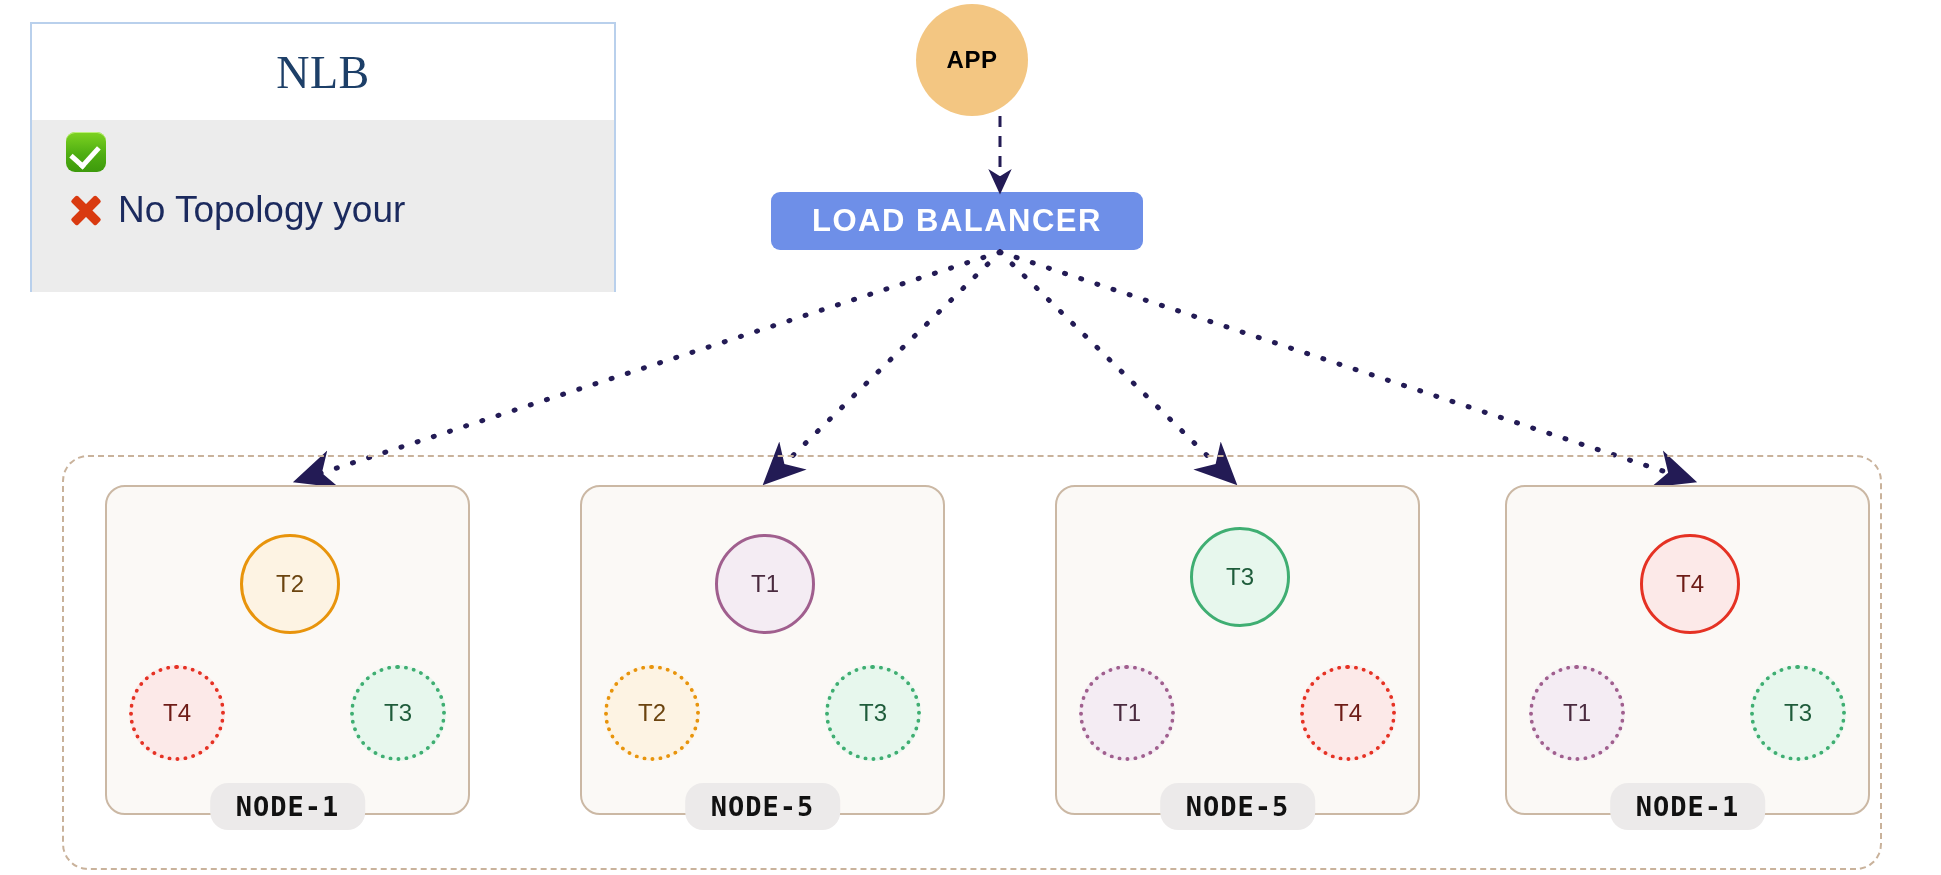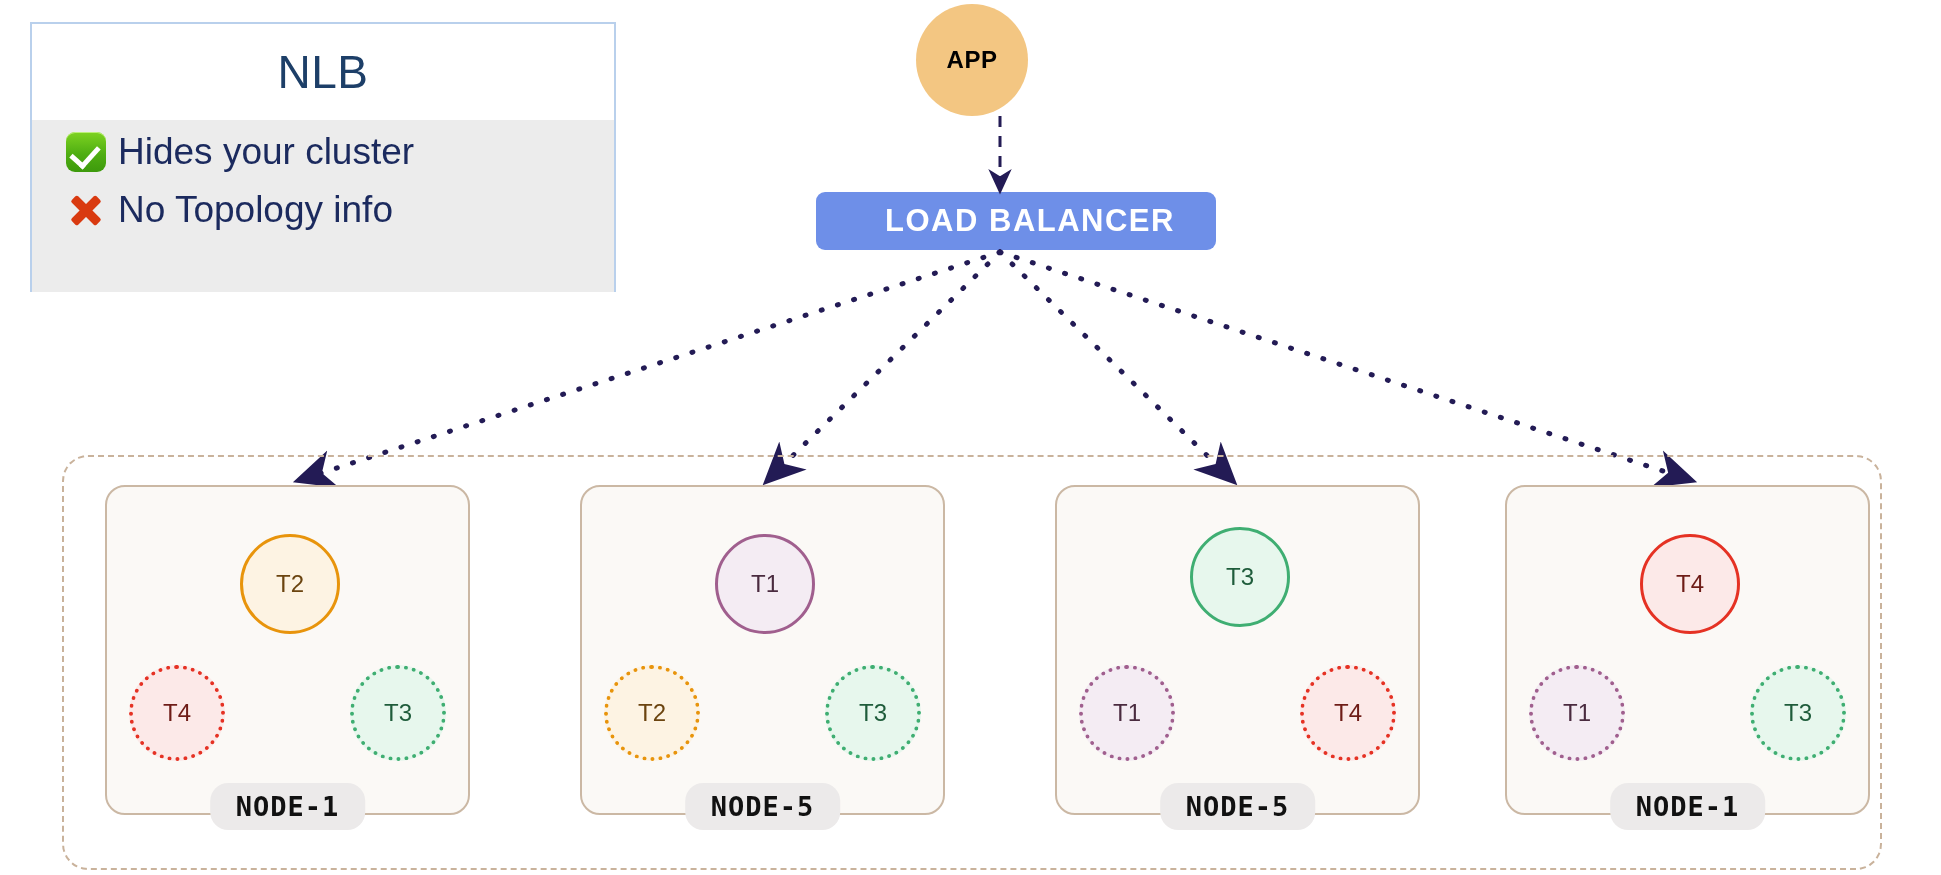--- a/index.html
+++ b/index.html
@@ -39,23 +39,23 @@
 
   
   .app-circle{
     position:absolute;left:916px;top:4px;width:112px;height:112px;border-radius:50%;
     background:#f3c682;display:flex;align-items:center;justify-content:center;
     color:#000;font-size:24px;font-weight:bold;letter-spacing:.5px;
   }
 
   
   .lb-box{
-    position:absolute;left:816px;top:192px;width:372px;height:58px;border-radius:9px;
+    position:absolute;left:771px;top:192px;width:372px;height:58px;border-radius:9px;
     background:#6e8fe8;display:flex;align-items:center;justify-content:center;
-    color:#ffffff;font-size:31px;font-weight:bold;letter-spacing:1.5px;padding-left:28px;
+    color:#ffffff;font-size:31px;font-weight:bold;letter-spacing:1.5px;
   }
 
   
   #edges{position:absolute;left:0;top:0;width:1941px;height:875px;pointer-events:none;}
 
   
   .cluster{
     position:absolute;left:62px;top:455px;width:1820px;height:415px;
     border:2px dashed #c9b29b;border-radius:26px;box-sizing:border-box;
   }
@@ -77,35 +77,34 @@
   }
   .primary{width:100px;height:100px;border-width:3px;border-style:solid;}
   .replica{width:96px;height:96px;border-width:4px;border-style:dotted;}
 </style>
 </head>
 <body>
 
 <div id="stage">
 
   <div class="nlb-card" style="border-color: rgb(185, 208, 236);">
-    <div class="nlb-title" style="color: rgb(29, 63, 104);">NLB</div>
+    <div class="nlb-title" style="color: rgb(29, 63, 104); font-family: Liberation Serif, serif;">NLB</div>
     <div class="nlb-body" style="background: rgb(236, 236, 236);">
 
       <div class="nlb-row">
         <span class="nlb-ico">
             <span class="ck"></span>
           </span>
-        <span class="nlb-txt">Hides your cluster</span>
       </div>
 
       <div class="nlb-row">
         <span class="nlb-ico">
             <span class="xx"></span>
           </span>
-        <span class="nlb-txt">No Topology info</span>
+        <span class="nlb-txt">No Topology your</span>
       </div>
 
 
     </div>
   </div>
 
   <div class="app-circle" style="background: rgb(243, 198, 130); color: rgb(0, 0, 0);">
     <span>APP</span>
   </div>
 

